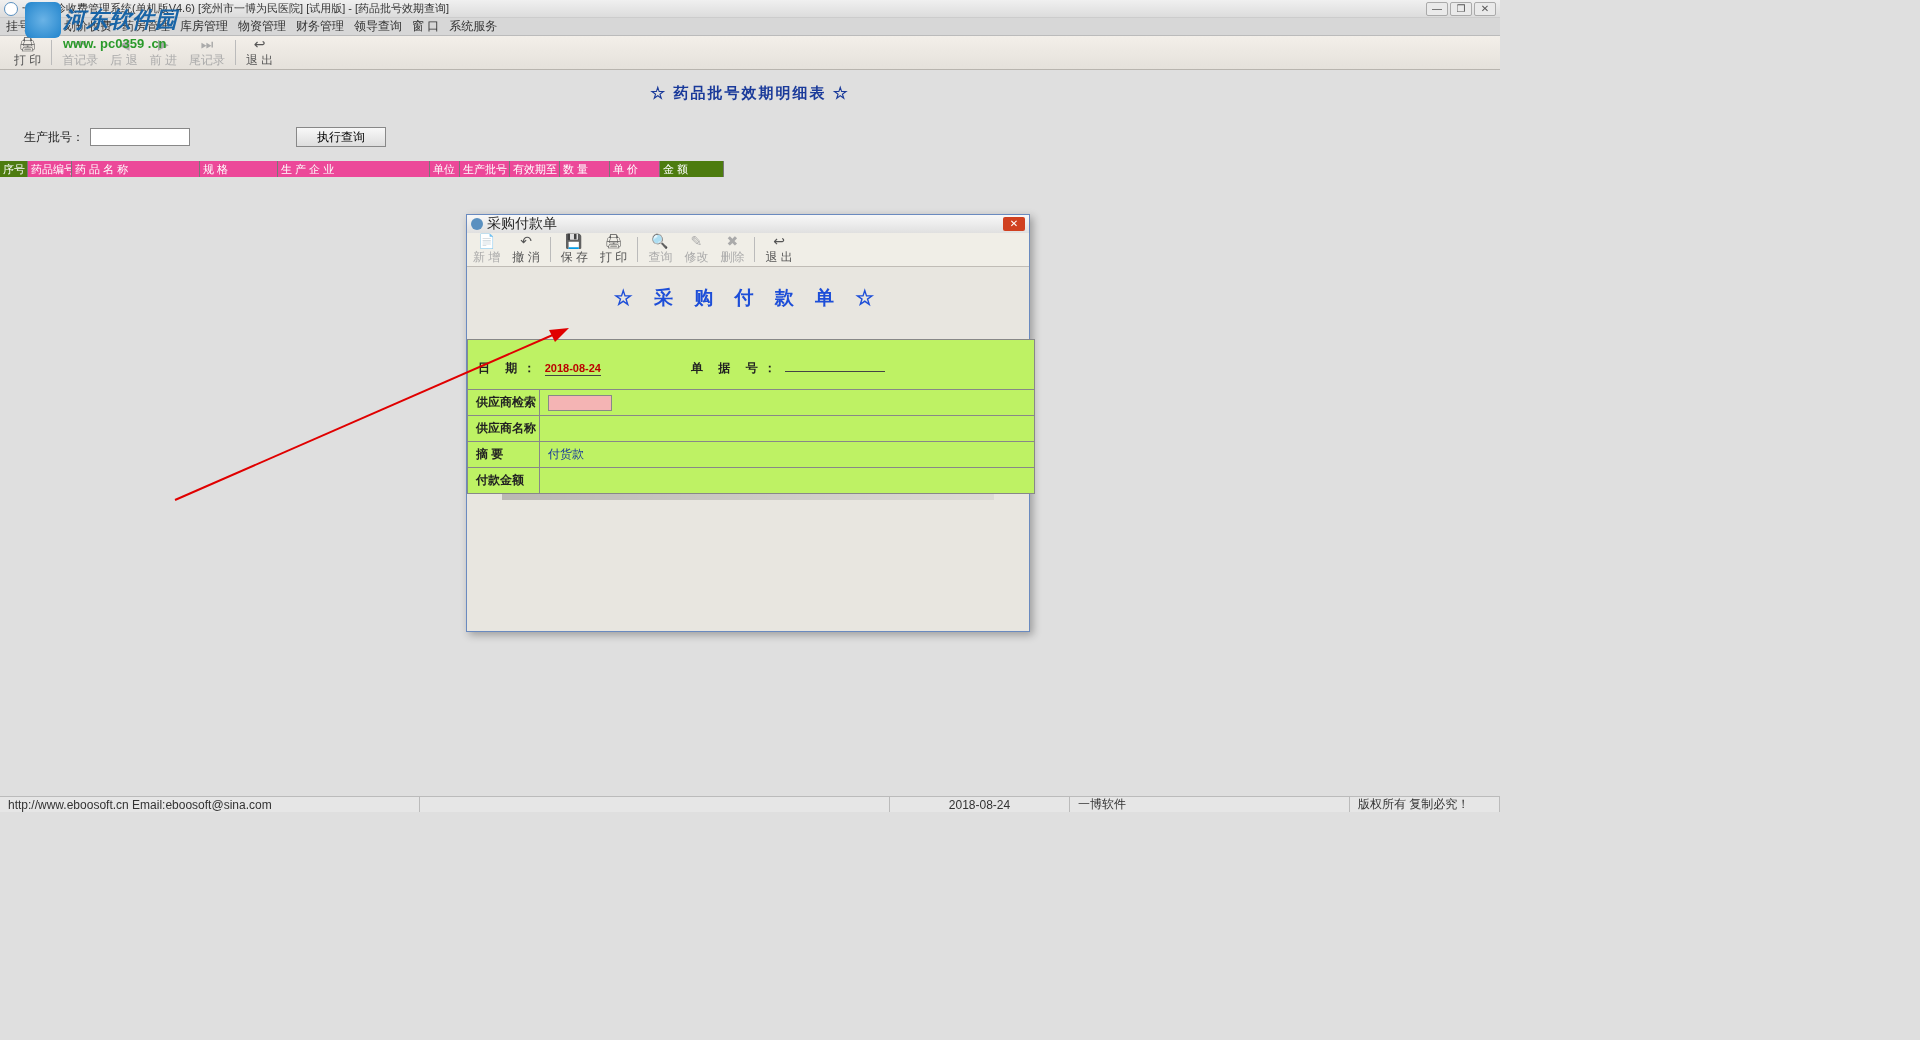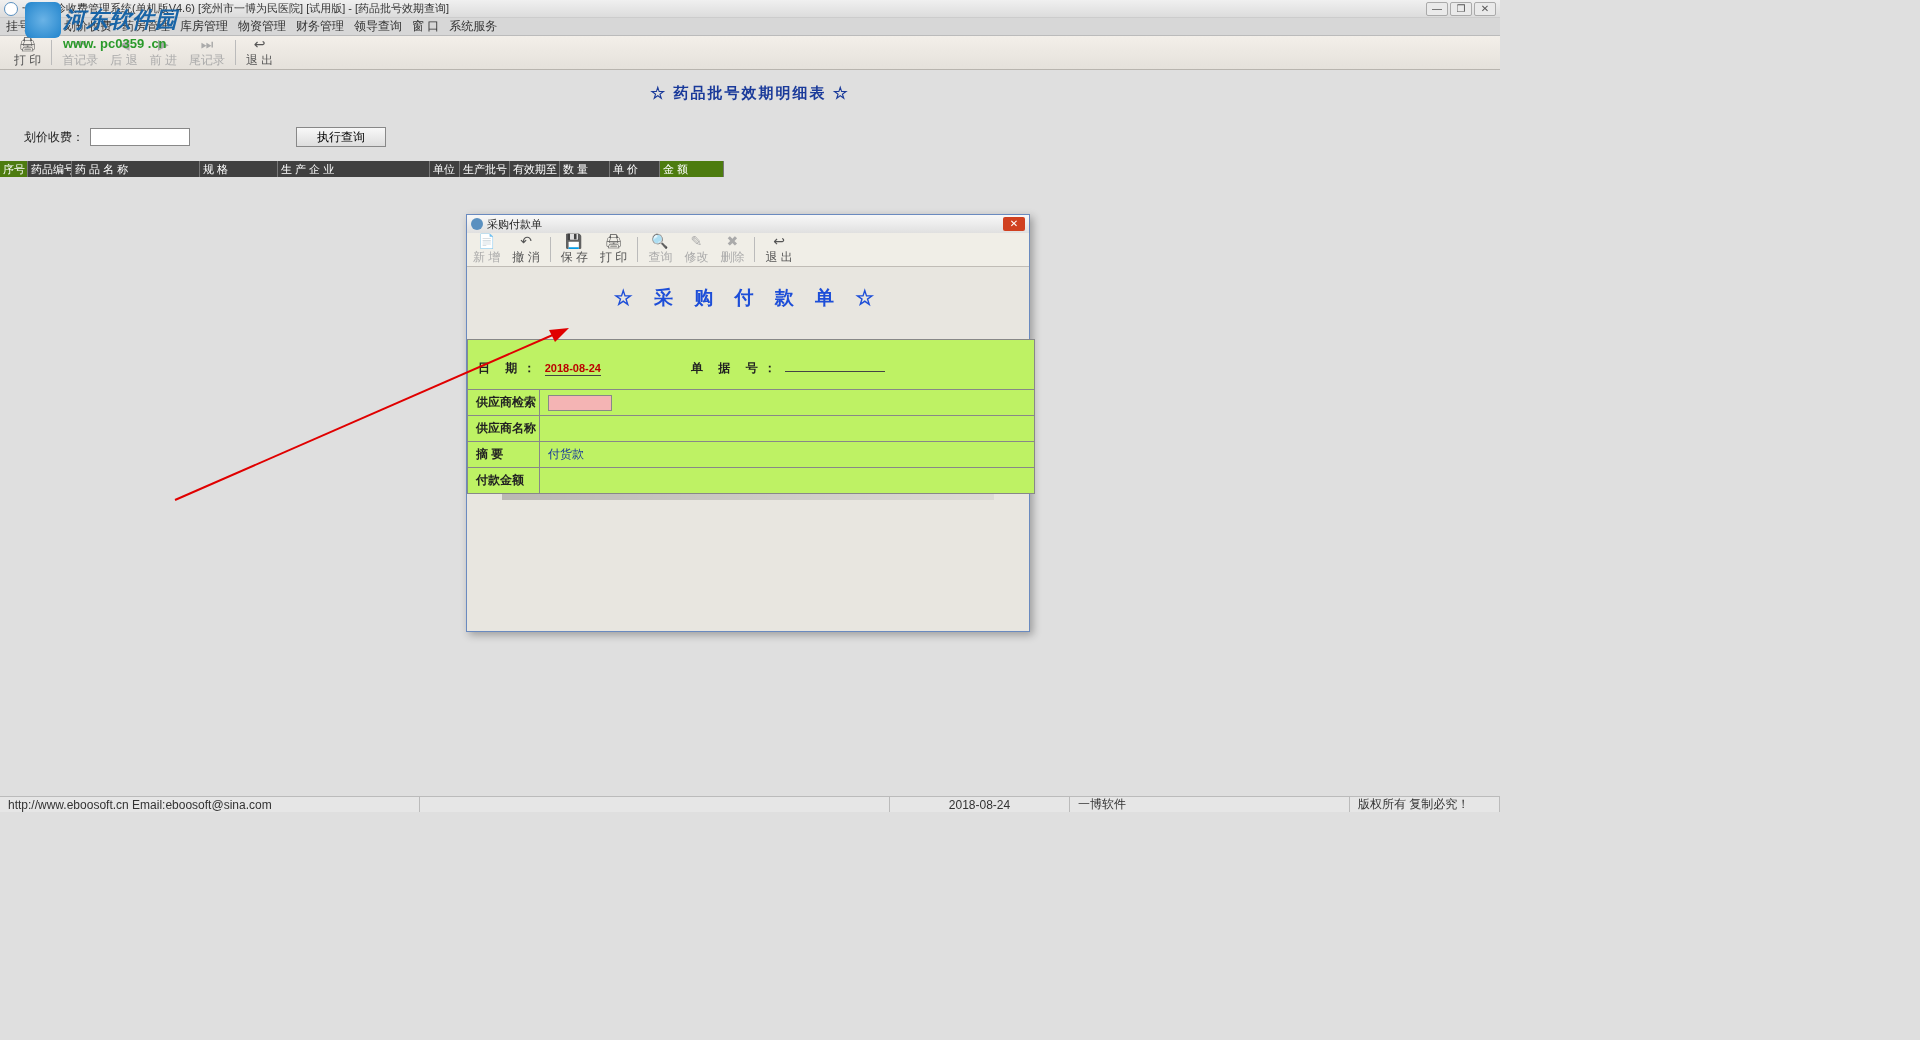--- a/index.html
+++ b/index.html
@@ -35,28 +35,28 @@
 .content { background: #dfdfdf; position: relative; height: calc(100% - 88px); }
 .report-title { text-align: center; color: #1a3a9a; font-weight: bold; font-size: 15px; margin-top: 14px; letter-spacing: 2px; }
 .search-row { display: flex; align-items: center; margin-top: 24px; margin-left: 24px; gap: 6px; }
 .search-row label { color: #222; }
 .search-row input { width: 100px; height: 18px; border: 1px solid #888; background: #fff; }
 .exec-btn { width: 90px; height: 20px; background: linear-gradient(#f8f8f8,#ddd); border: 1px solid #888; margin-left: 100px; cursor: pointer; }
 
 
 .gridhead { margin-top: 14px; display: flex; height: 16px; }
 .gh { color: #fff; font-size: 11px; padding: 1px 3px; border-right: 1px solid #777; overflow: hidden; white-space: nowrap; }
-.red { background: #404040; }
+.red { background: #ec4899; }
 .navy { background: #4d7c0f; }
 
 
 .dialog { position: absolute; left: 466px; top: 214px; width: 564px; height: 418px; background: #eaeaea; border: 1px solid #6a8abf; box-shadow: 3px 3px 8px rgba(0,0,0,0.3); z-index: 10; }
 .dlg-title { background: linear-gradient(to bottom, #f8f8f8, #e0e0e0); height: 18px; display: flex; align-items: center; padding: 0 4px; }
 .dlg-title .dlg-icon { width: 12px; height: 12px; background: #5a90c0; border-radius: 6px; margin-right: 4px; }
-.dlg-title .txt { color: #222; font-size: 11px; }
+.dlg-title .txt { color: #222; font-size: 14px; }
 .dlg-title .close { margin-left: auto; width: 22px; height: 14px; background: #d04020; color: #fff; text-align: center; line-height: 13px; border-radius: 2px; font-size: 10px; }
 .dlg-toolbar { background: #f0eee7; height: 34px; display: flex; border-bottom: 1px solid #c0bcb6; }
 .dlg-body { background: #e8e6e0; padding: 18px 0 10px; height: calc(100% - 52px); }
 .dlg-heading { text-align: center; color: #1d4ed8; font-weight: bold; font-size: 19px; letter-spacing: 8px; }
 
 .form-panel { margin: 28px auto 0; width: 568px; background: #bef264; border: 1px solid #888; }
 .form-top { display: flex; padding: 20px 10px 12px; gap: 90px; }
 .flab { color: #222; font-weight: bold; letter-spacing: 6px; }
 .fval-date { border-bottom: 1px solid #444; min-width: 70px; color: #b00; font-weight: bold; padding-bottom: 1px; font-size:11px; }
 .fval-line { border-bottom: 1px solid #444; min-width: 100px; display: inline-block; }
@@ -136,21 +136,21 @@
   <div class="tb-sep"></div>
   <div class="tb-item">
     <span class="icon">↩</span>
     <span class="lbl">退 出</span>
   </div>
 </div>
 
 <div class="content">
   <div class="report-title">☆  药品批号效期明细表  ☆</div>
   <div class="search-row">
-    <label>划价收费：</label>
+    <label>生产批号：</label>
     <input type="text" style="">
     <button class="exec-btn">执行查询</button>
   </div>
   <div class="gridhead">
     <div class="gh navy" style="width:28px">序号</div>
     <div class="gh red" style="width:44px">药品编号</div>
     <div class="gh red" style="width:128px">药 品 名 称</div>
     <div class="gh red" style="width:78px">规 格</div>
     <div class="gh red" style="width:152px">生 产 企 业</div>
     <div class="gh red" style="width:30px">单位</div>

